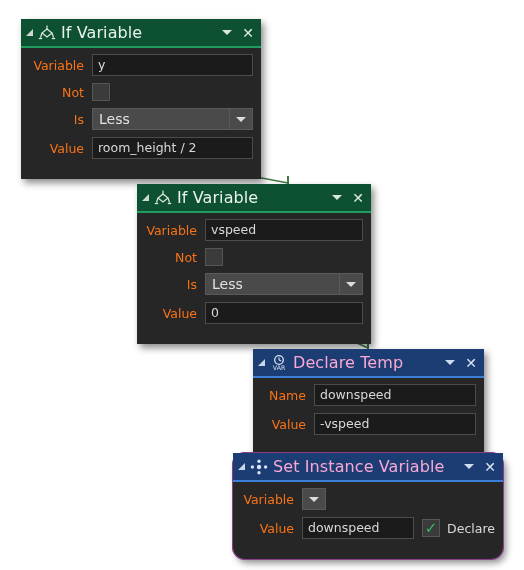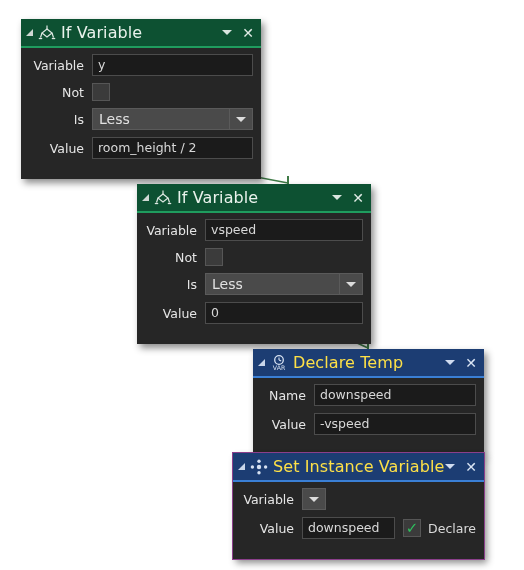--- a/index.html
+++ b/index.html
@@ -76,21 +76,21 @@
   }
   .tb-title {
     color: #e9f2ec;
     font-size: 16px;
     font-weight: 400;
     letter-spacing: 0.1px;
     white-space: nowrap;
     flex: 1 1 auto;
     line-height: 18px;
   }
-  .titlebar.blue .tb-title { color: #fde047; }
+  .titlebar.blue .tb-title { color: #f9a8d4; }
 
   .tb-caret {
     width: 0; height: 0;
     border-left: 5px solid transparent;
     border-right: 5px solid transparent;
     border-top: 5px solid #d9e5df;
     margin-right: 10px;
     flex: 0 0 auto;
   }
   .titlebar.blue .tb-caret { border-top-color: #cfdcf0; }
@@ -108,21 +108,21 @@
   
   .body { padding: 6px 8px 2px 8px; }
   .row {
     display: flex;
     align-items: center;
     margin-bottom: 7px;
   }
   .row:last-child { margin-bottom: 18px; justify-content: center; }
 
   .lbl {
-    color: #e5e5e5;
+    color: #f97316;
     font-size: 12.5px;
     text-align: right;
     padding-right: 8px;
     flex: 0 0 auto;
     white-space: nowrap;
   }
 
   .field {
     background: #1b1b1b;
     border: 1px solid #4c4c4c;
@@ -207,21 +207,21 @@
   
   #block-if-y        { left: 21px;  top: 19px;  width: 240px; }
   #block-if-y .lbl   { width: 55px; }
 
   #block-if-vspeed      { left: 137px; top: 184px; width: 234px; }
   #block-if-vspeed .lbl { width: 52px; }
 
   #block-declare-temp      { left: 253px; top: 349px; width: 231px; }
   #block-declare-temp .lbl { width: 45px; }
 
-  #block-set-instance      { left: 233px; top: 453px; width: 251px; }
+  #block-set-instance      { left: 233px; top: 453px; width: 270px; border-radius: 12px; }
   #block-set-instance .lbl { width: 53px; }
 </style>
 </head>
 <body>
 
 <div id="stage">
 
   <svg class="connector-layer" width="524" height="570" viewBox="0 0 524 570">
     <line x1="230" y1="172" x2="288" y2="183" stroke="#3e7a46" stroke-width="1.6"></line>
     <line x1="288" y1="176" x2="288" y2="184" stroke="#3e7a46" stroke-width="2"></line>

